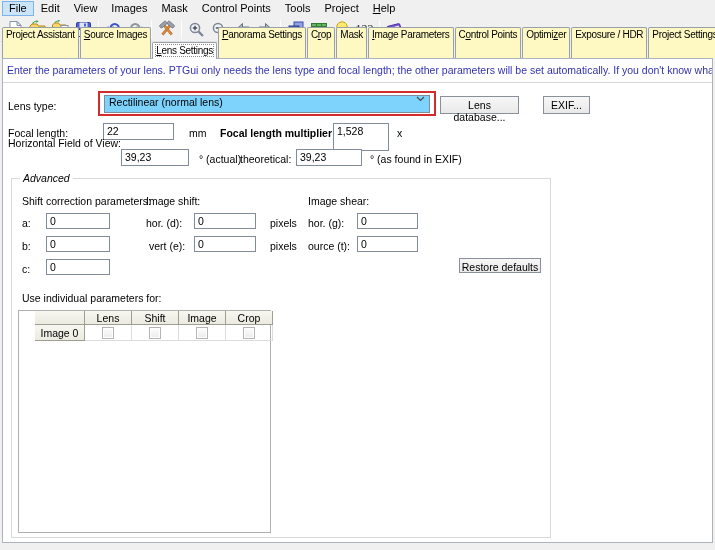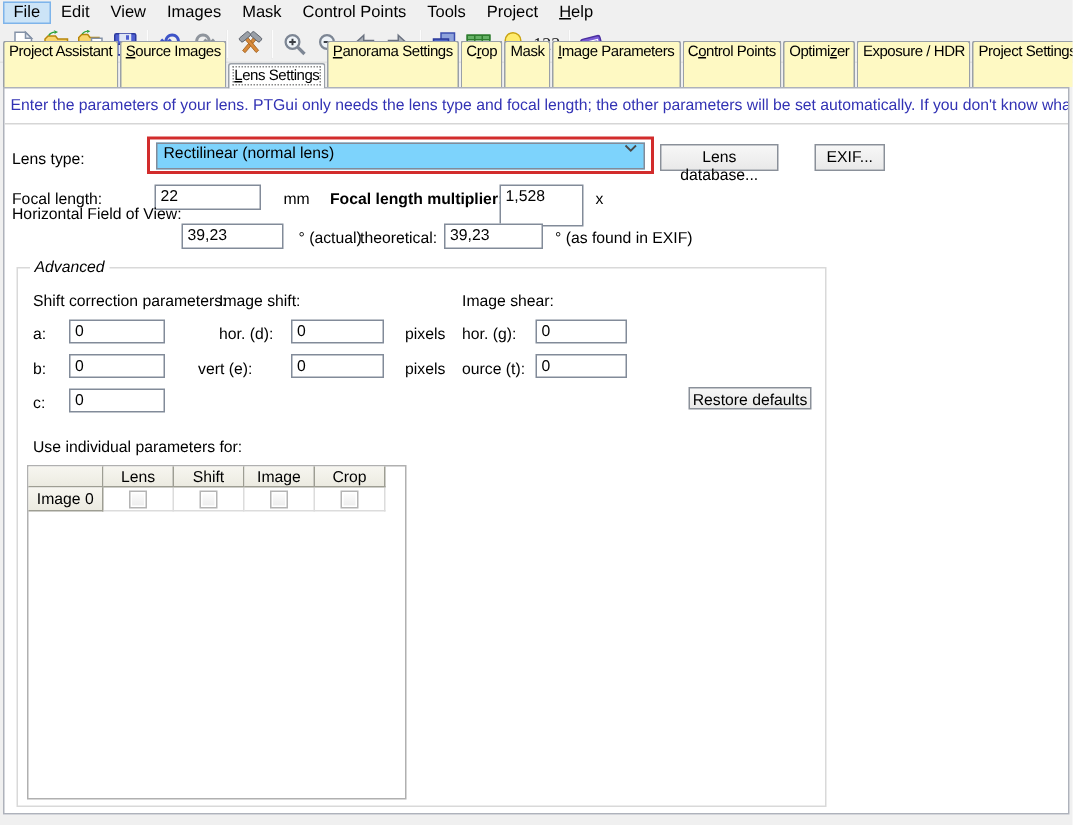--- a/index.html
+++ b/index.html
@@ -35,21 +35,21 @@
   .abs { position:absolute; white-space:nowrap; }
   .tbox { position:absolute; border:1px solid #828b99; background:#fff; padding:1px 3px 0 3px; font-family:"Liberation Sans",sans-serif; font-size:10.5px; }
   .btn { position:absolute; background:linear-gradient(#f7f7f7,#e9e9e9); border:1px solid #8a9099; text-align:center; font-size:10.5px; padding-top:2px; cursor:default; }
   .redbox { position:absolute; border:2px solid #d22c2c; }
   .combo { position:absolute; background:#7dd3fc; border:1px solid #828b99; display:flex; padding:0 4px; cursor:default; }
   .combo .val { flex:1; }
   
   .groupbox { position:absolute; border:1px solid #d9d9d9; background:#fff; }
   .group-title { position:absolute; top:-7px; left:8px; background:#fff; padding:0 3px;font-style:italic; }
   .listbox { position:absolute; border:1px solid #b0b0b0; background:#fff; }
-  .ptable { position:absolute; left:0; top:0; display:flex; flex-direction:column; }
+  .ptable { position:absolute; left:16px; top:0; display:flex; flex-direction:column; }
   .prow { display:flex; }
   .hcell { background:linear-gradient(#f7f6f0,#ecebe1); border-right:1px solid #9e9e93; border-bottom:1px solid #9e9e93; text-align:center; height:14px; padding-top:1px; }
   .dcell { border-right:1px solid #dcdcdc; border-bottom:1px solid #dcdcdc; height:16px; display:flex; align-items:center; justify-content:center; }
   .rowhdr { background:linear-gradient(#f7f6f0,#ecebe1); border-right:1px solid #9e9e93; border-bottom:1px solid #9e9e93; text-align:center; height:16px; padding-top:2px; }
   .c0 { width:50px; } .c { width:47px; }
   .cb { width:12px; height:12px; border:1px solid #b4b4b4; background:linear-gradient(#fdfdfd,#ececec); box-shadow:inset 0 0 0 1px #ffffff; cursor:default; }
 </style>
 </head>
 <body>
 
@@ -229,21 +229,21 @@
     <div class="tbox" style="left:34px;top:34px;width:64px;height:16px;">0</div>
     <div class="abs" style="left:10px;top:61px;">b:</div>
     <div class="tbox" style="left:34px;top:57px;width:64px;height:16px;">0</div>
     <div class="abs" style="left:10px;top:84px;">c:</div>
     <div class="tbox" style="left:34px;top:80px;width:64px;height:16px;">0</div>
 
     <div class="abs" style="left:134px;top:16px;">Image shift:</div>
     <div class="abs" style="left:134px;top:38px;">hor. (d):</div>
     <div class="tbox" style="left:182px;top:34px;width:62px;height:16px;">0</div>
     <div class="abs" style="left:258px;top:38px;">pixels</div>
-    <div class="abs" style="left:120px;top:61px;text-align:right;">vert (e):</div>
+    <div class="abs" style="left:137px;top:61px;text-align:right;">vert (e):</div>
     <div class="tbox" style="left:182px;top:57px;width:62px;height:16px;">0</div>
     <div class="abs" style="left:258px;top:61px;">pixels</div>
 
     <div class="abs" style="left:296px;top:16px;">Image shear:</div>
     <div class="abs" style="left:296px;top:38px;">hor. (g):</div>
     <div class="tbox" style="left:345px;top:34px;width:61px;height:16px;">0</div>
     <div class="abs" style="left:296px;top:61px;">ource (t):</div>
     <div class="tbox" style="left:345px;top:57px;width:61px;height:16px;">0</div>
 
     <div class="btn" style="left:447px;top:79px;width:82px;height:15px;">Restore defaults</div>

